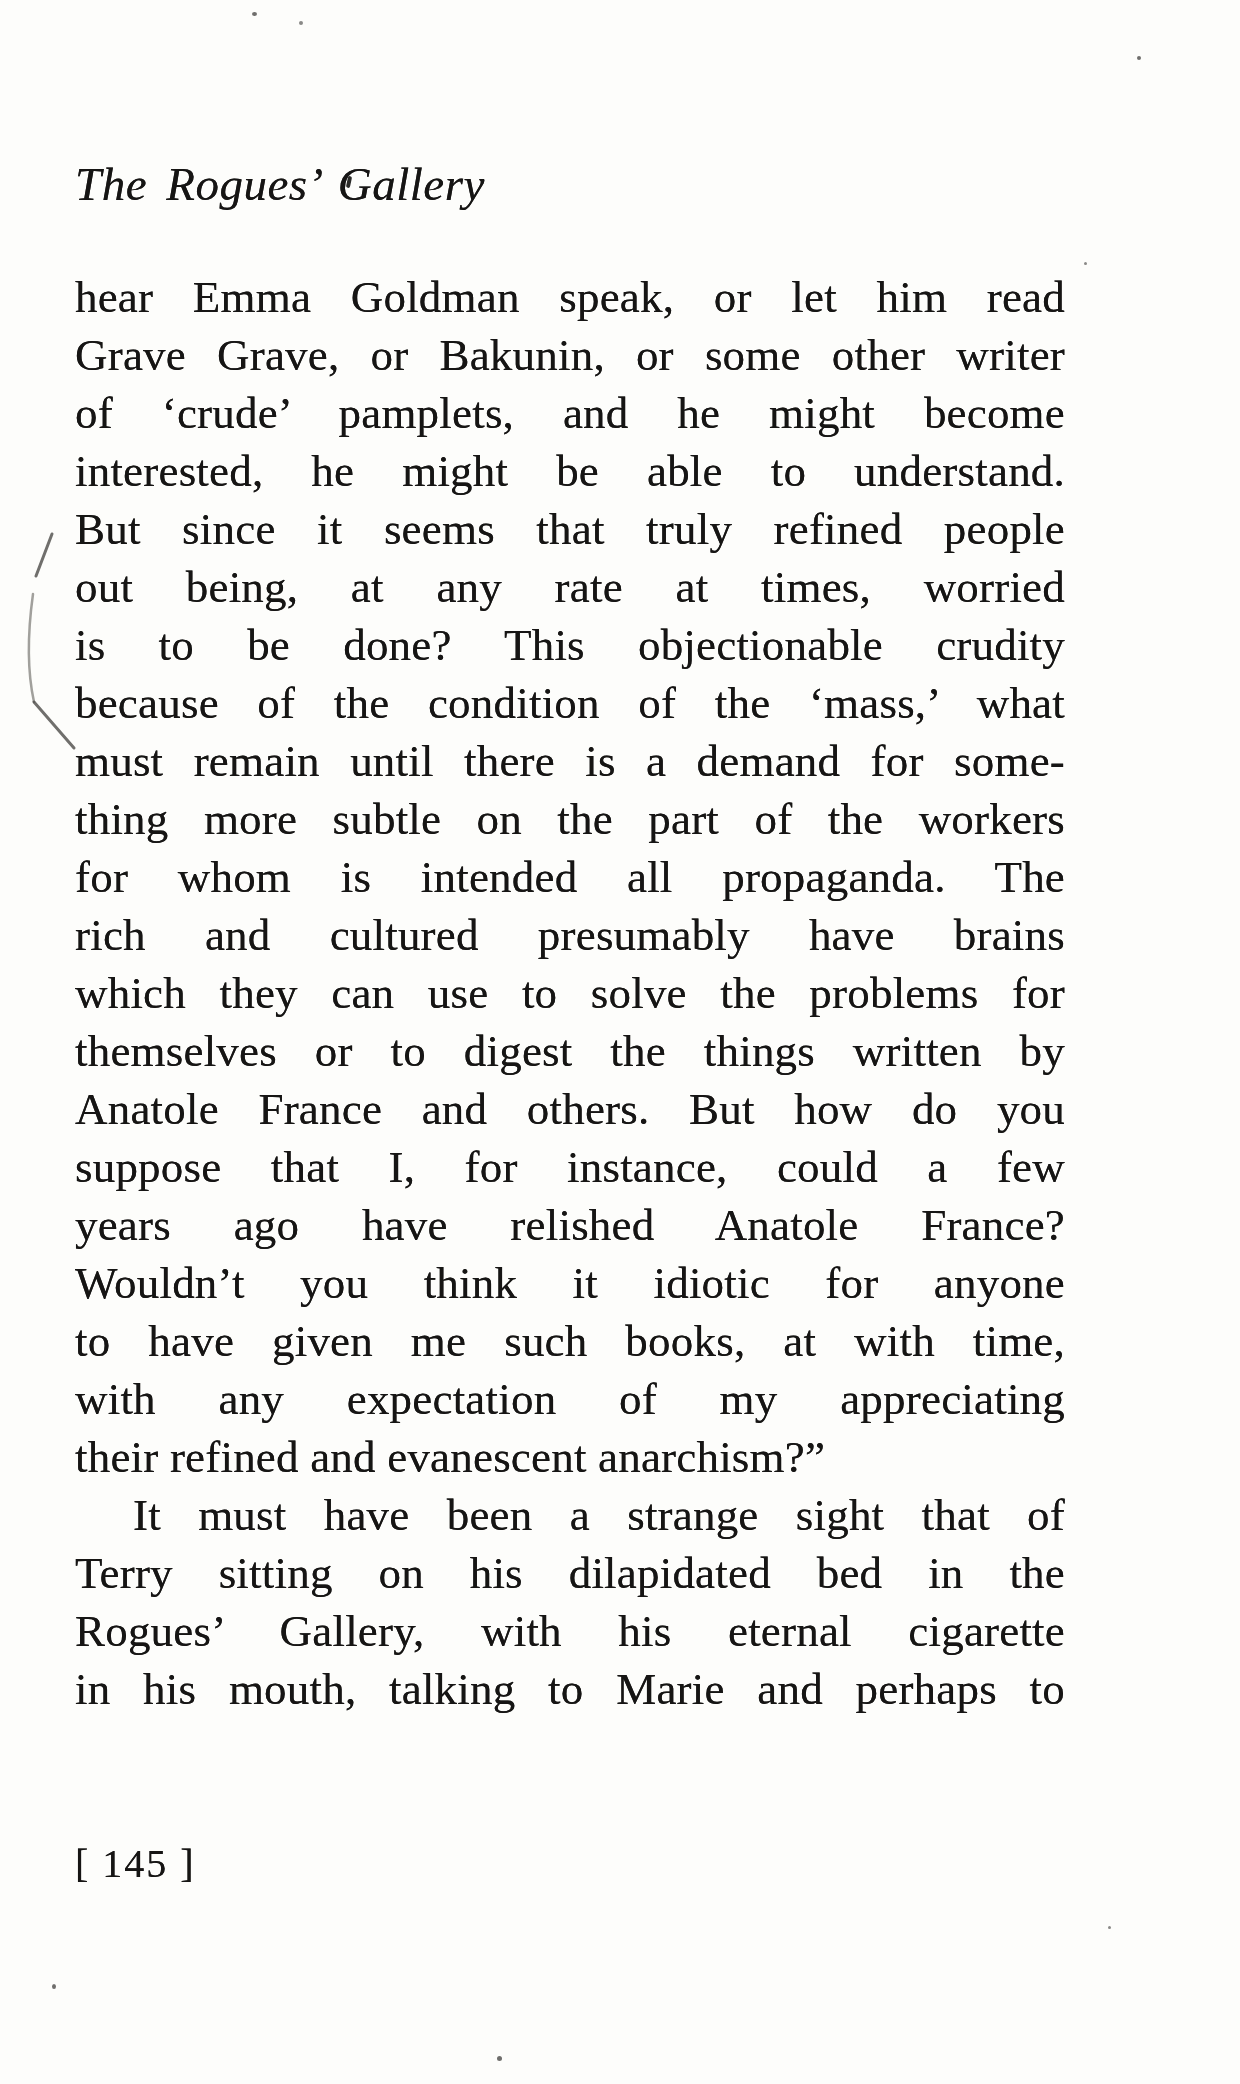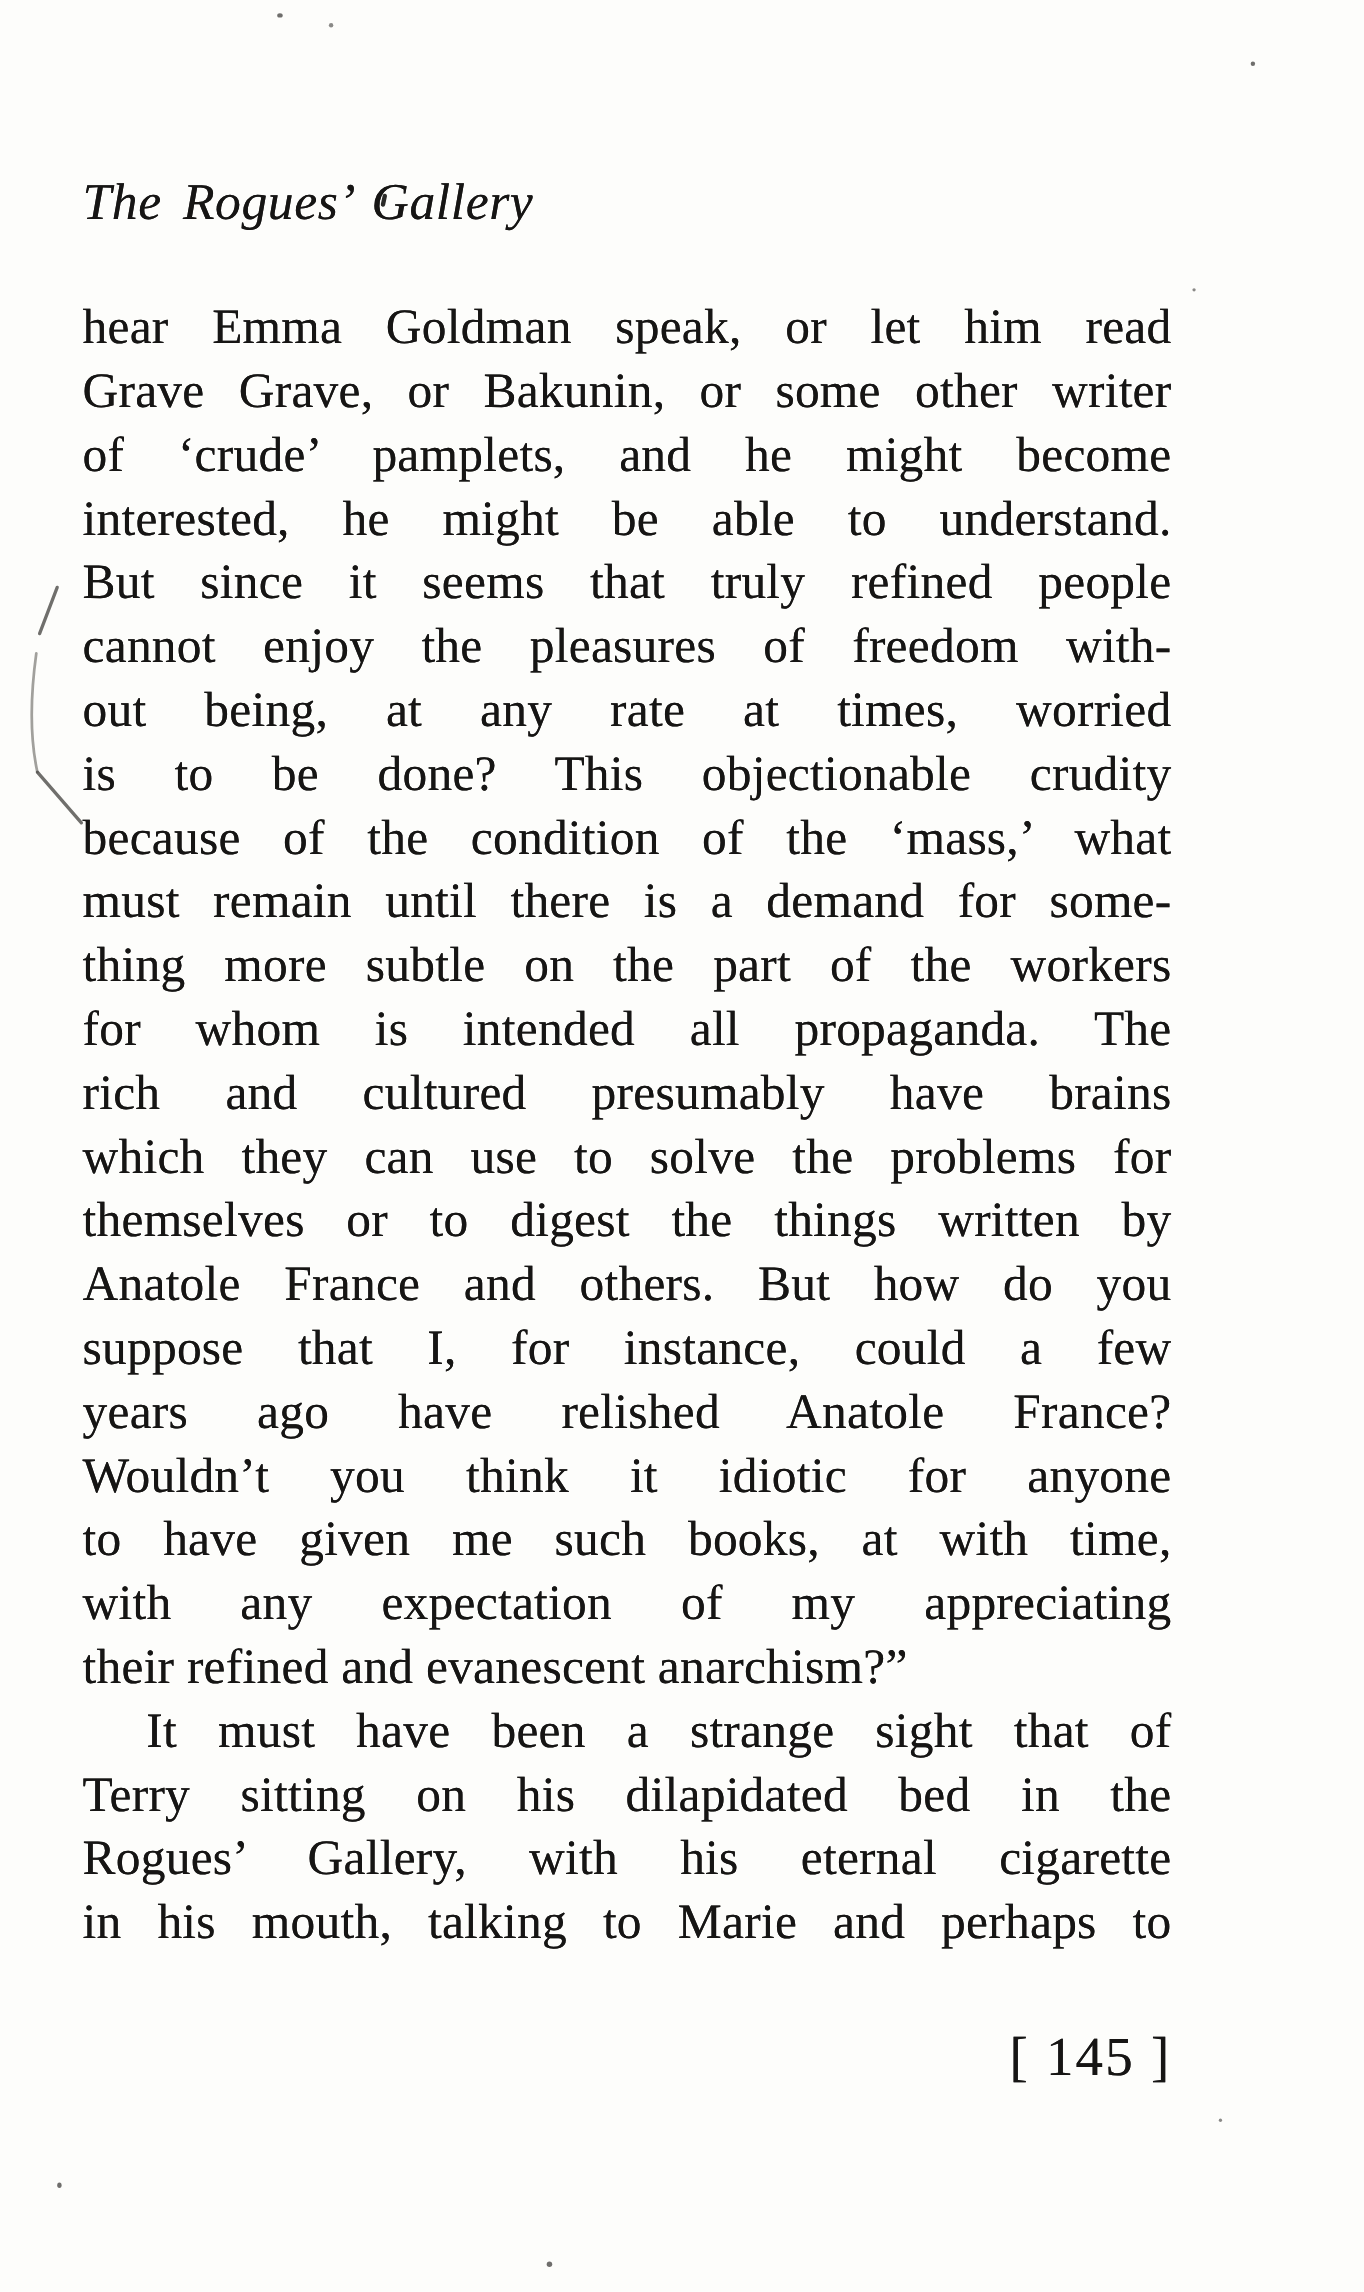--- a/index.html
+++ b/index.html
@@ -48,22 +48,22 @@
     text-align-last: left;
   }
   .line.indent {
     text-indent: 58px;
   }
   .page-number {
     position: absolute;
     top: 1840px;
     left: 75px;
     width: 990px;
-    text-align: right;
-    font-size: 50px;
+    text-align: left;
+    font-size: 40px;
     letter-spacing: 2px;
     text-shadow: 0 0 0.5px rgba(15,14,13,0.85);
   }
   .margin-mark {
     position: absolute;
     left: 18px;
     top: 520px;
     width: 80px;
     height: 250px;
     pointer-events: none;
@@ -106,21 +106,20 @@
     <path d="M16 182 L56 228" stroke="#4c4b49" stroke-width="3" fill="none" stroke-linecap="round" opacity="0.8"></path>
   </svg>
 
   <div class="text-block">
     <div class="para">
       <div class="line">hear Emma Goldman speak, or let him read</div>
       <div class="line">Grave Grave, or Bakunin, or some other writer</div>
       <div class="line">of ‘crude’ pamplets, and he might become</div>
       <div class="line">interested, he might be able to understand.</div>
       <div class="line">But since it seems that truly refined people</div>
-      <div class="line">cannot enjoy the pleasures of freedom with-</div>
       <div class="line">out being, at any rate at times, worried</div>
       <div class="line">is to be done? This objectionable crudity</div>
       <div class="line">because of the condition of the ‘mass,’ what</div>
       <div class="line">must remain until there is a demand for some-</div>
       <div class="line">thing more subtle on the part of the workers</div>
       <div class="line">for whom is intended all propaganda. The</div>
       <div class="line">rich and cultured presumably have brains</div>
       <div class="line">which they can use to solve the problems for</div>
       <div class="line">themselves or to digest the things written by</div>
       <div class="line">Anatole France and others. But how do you</div>

